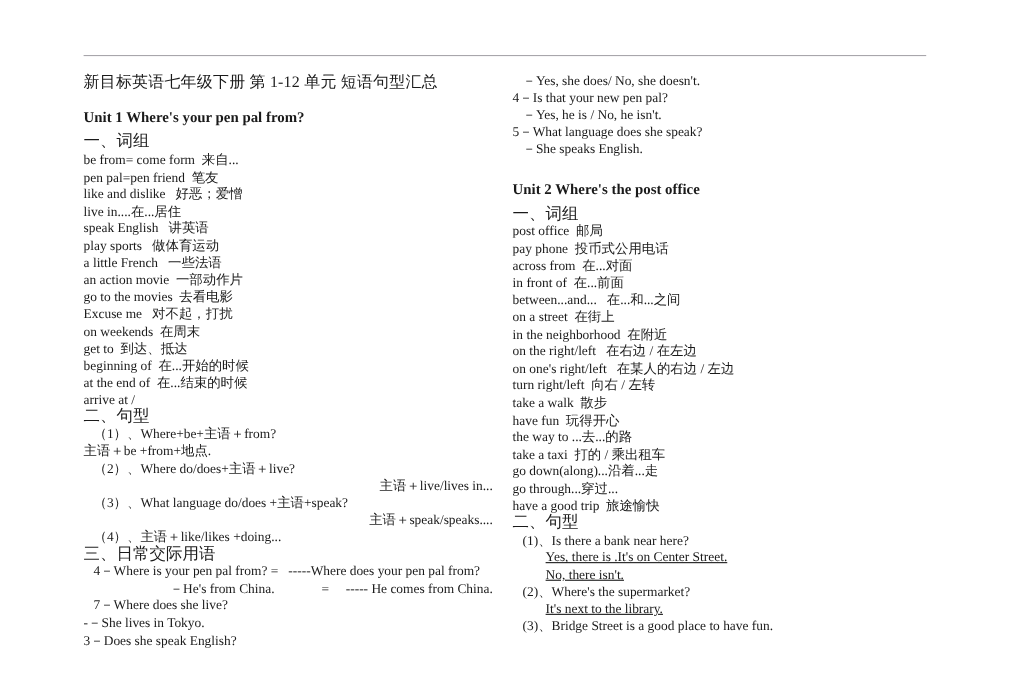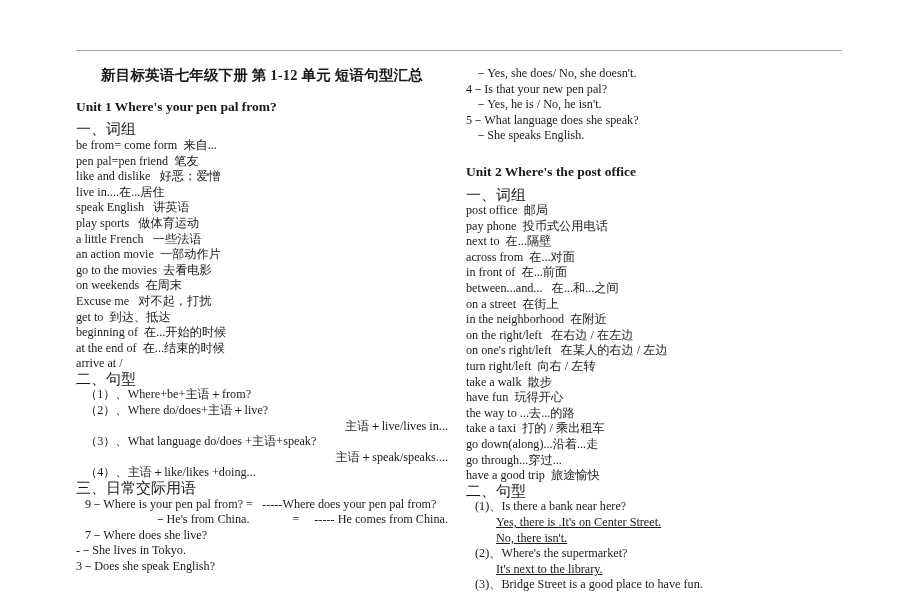--- a/index.html
+++ b/index.html
@@ -34,26 +34,25 @@
     width: 920px;
   }
   .col {
     position: absolute;
     top: 0;
   }
   .col-left { left: 76px; width: 372px; }
   .col-right { left: 466px; width: 376px; }
 
   .doc-title {
-    font-weight: bold;
+    font-weight: normal;
     font-size: 14.5px;
     letter-spacing: 0.2px;
     margin: 0 0 13px 0;
     line-height: 1.3;
-    text-align: center;
   }
   .unit-title {
     font-weight: bold;
     font-size: 13.5px;
     margin: 0 0 7px 0;
     line-height: 1.3;
   }
   .section-label {
     font-size: 15px;
     line-height: 15.6px;
@@ -91,43 +90,44 @@
       <div>
         <div class="line ind-0">be from= come form  来自...</div>
         <div class="line ind-0">pen pal=pen friend  笔友</div>
         <div class="line ind-0">like and dislike   好恶；爱憎</div>
         <div class="line ind-0">live in....在...居住</div>
         <div class="line ind-0">speak English   讲英语</div>
         <div class="line ind-0">play sports   做体育运动</div>
         <div class="line ind-0">a little French   一些法语</div>
         <div class="line ind-0">an action movie  一部动作片</div>
         <div class="line ind-0">go to the movies  去看电影</div>
+        <div class="line ind-0">Excuse me   对不起，打扰</div>
         <div class="line ind-0">on weekends  在周末</div>
-        <div class="line ind-0">Excuse me   对不起，打扰</div>
         <div class="line ind-0">get to  到达、抵达</div>
         <div class="line ind-0">beginning of  在...开始的时候</div>
         <div class="line ind-0">at the end of  在...结束的时候</div>
         <div class="line ind-0">arrive at /</div>
       </div>
 
       <div class="section-label">二、句型</div>
 
       <div>
         <div class="line ind-1">（1）、Where+be+主语＋from?</div>
+        <div class="line ind-0">主语＋be +from+地点.</div>
         <div class="line ind-1">（2）、Where do/does+主语＋live?</div>
         <div class="line ind-2">主语＋live/lives in...</div>
         <div class="line ind-1">（3）、What language do/does +主语+speak?</div>
         <div class="line ind-2">主语＋speak/speaks....</div>
         <div class="line ind-1">（4）、主语＋like/likes +doing...</div>
       </div>
 
       <div class="section-label">三、日常交际用语</div>
 
       <div>
-        <div class="line ind-1">9－Where is your pen pal from? =   -----Where does your pen pal from?</div>
+        <div class="line ind-1">4－Where is your pen pal from? =   -----Where does your pen pal from?</div>
         <div class="line ind-2">－He's from China.              =     ----- He comes from China.</div>
         <div class="line ind-1">7－Where does she live?</div>
         <div class="line ind-0">-－She lives in Tokyo.</div>
         <div class="line ind-0">3－Does she speak English?</div>
       </div>
 
     </div>
 
     <div class="col col-right">
 
@@ -141,21 +141,20 @@
 
       <div class="gap-block"></div>
 
       <div class="unit-title">Unit 2 Where's the post office</div>
 
       <div class="section-label">一、词组</div>
 
       <div>
         <div class="line ind-0">post office  邮局</div>
         <div class="line ind-0">pay phone  投币式公用电话</div>
-        <div class="line ind-0">next to  在...隔壁</div>
         <div class="line ind-0">across from  在...对面</div>
         <div class="line ind-0">in front of  在...前面</div>
         <div class="line ind-0">between...and...   在...和...之间</div>
         <div class="line ind-0">on a street  在街上</div>
         <div class="line ind-0">in the neighborhood  在附近</div>
         <div class="line ind-0">on the right/left   在右边 / 在左边</div>
         <div class="line ind-0">on one's right/left   在某人的右边 / 左边</div>
         <div class="line ind-0">turn right/left  向右 / 左转</div>
         <div class="line ind-0">take a walk  散步</div>
         <div class="line ind-0">have fun  玩得开心</div>

